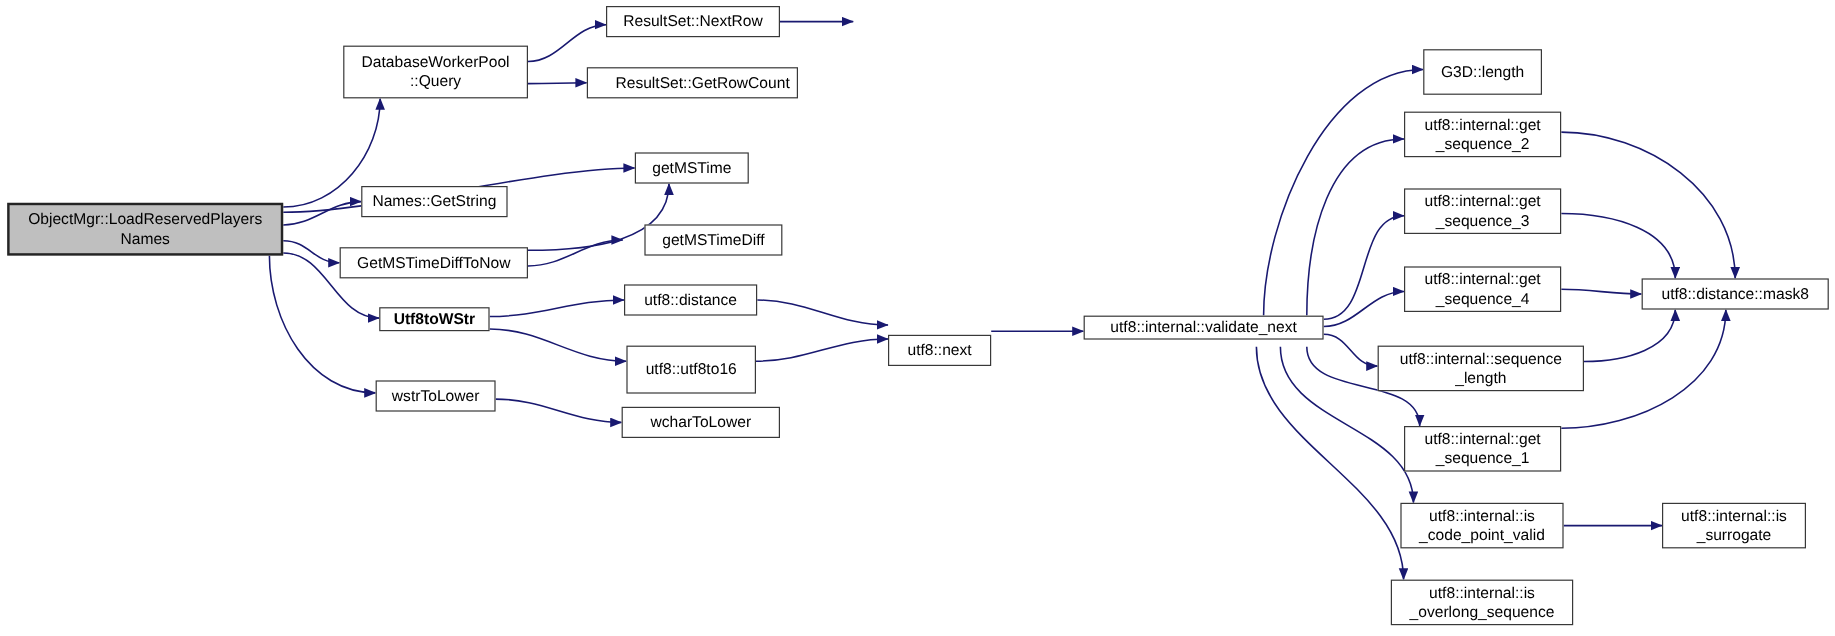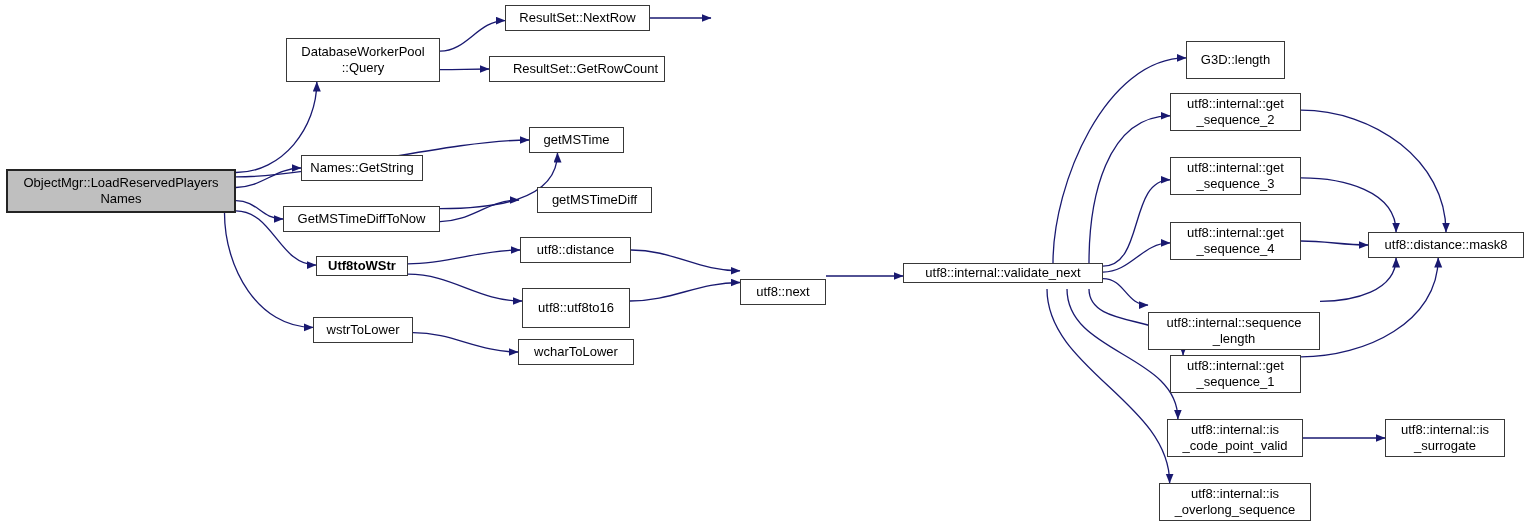--- a/index.html
+++ b/index.html
@@ -81,31 +81,31 @@
     <div class="node" style="left: 505px; top: 5px; width: 145px; height: 26px;">ResultSet::NextRow</div>
     <div class="node" style="left: 489px; top: 56px; width: 176px; height: 26px; padding-left: 21px;">ResultSet::GetRowCount</div>
     <div class="node" style="left: 529px; top: 127px; width: 95px; height: 26px;">getMSTime</div>
     <div class="node" style="left: 301px; top: 155px; width: 122px; height: 26px;">Names::GetString</div>
     <div class="node" style="left: 283px; top: 206px; width: 157px; height: 26px;">GetMSTimeDiffToNow</div>
     <div class="node" style="left: 537px; top: 187px; width: 115px; height: 26px;">getMSTimeDiff</div>
     <div class="node" style="left: 520px; top: 237px; width: 111px; height: 26px;">utf8::distance</div>
     <div class="node" style="left: 316px; top: 256px; width: 92px; height: 20px; font-weight: bold;">Utf8toWStr</div>
     <div class="node" style="left: 522px; top: 288px; width: 108px; height: 40px;">utf8::utf8to16</div>
     <div class="node" style="left: 313px; top: 317px; width: 100px; height: 26px;">wstrToLower</div>
-    <div class="node" style="left: 518px; top: 339px; width: 116px; height: 26px;">wcharToLower</div>
+    <div class="node" style="left: 518px; top: 339px; width: 132px; height: 26px;">wcharToLower</div>
     <div class="node" style="left: 740px; top: 263px; width: 86px; height: 26px; margin-top: 16px;">utf8::next</div>
     <div class="node" style="left: 903px; top: 263px; width: 200px; height: 20px;">utf8::internal::validate_next</div>
     <div class="node" style="left: 1186px; top: 41px; width: 99px; height: 38px;">G3D::length</div>
     <div class="node" style="left: 1170px; top: 93px; width: 131px; height: 38px;">utf8::internal::get
 _sequence_2</div>
     <div class="node" style="left: 1170px; top: 157px; width: 131px; height: 38px;">utf8::internal::get
 _sequence_3</div>
     <div class="node" style="left: 1170px; top: 222px; width: 131px; height: 38px;">utf8::internal::get
 _sequence_4</div>
-    <div class="node" style="left: 1148px; top: 288px; width: 172px; height: 38px; margin-top: 24px;">utf8::internal::sequence
+    <div class="node" style="left: 1148px; top: 288px; width: 172px; height: 38px;">utf8::internal::sequence
 _length</div>
     <div class="node" style="left: 1170px; top: 355px; width: 131px; height: 38px;">utf8::internal::get
 _sequence_1</div>
     <div class="node" style="left: 1167px; top: 419px; width: 136px; height: 38px;">utf8::internal::is
 _code_point_valid</div>
     <div class="node" style="left: 1385px; top: 419px; width: 120px; height: 38px;">utf8::internal::is
 _surrogate</div>
     <div class="node" style="left: 1159px; top: 483px; width: 152px; height: 38px;">utf8::internal::is
 _overlong_sequence</div>
     <div class="node" style="left: 1368px; top: 232px; width: 156px; height: 26px;">utf8::distance::mask8</div>

